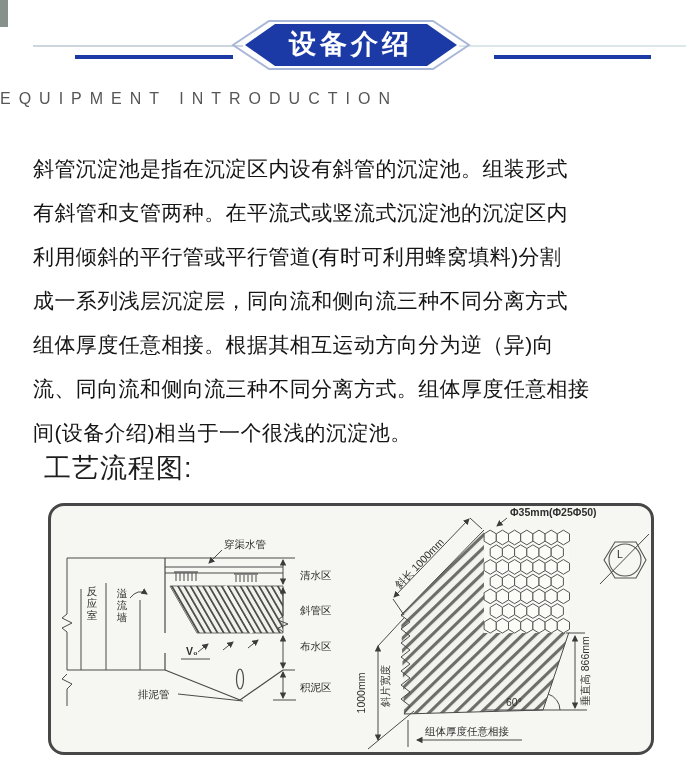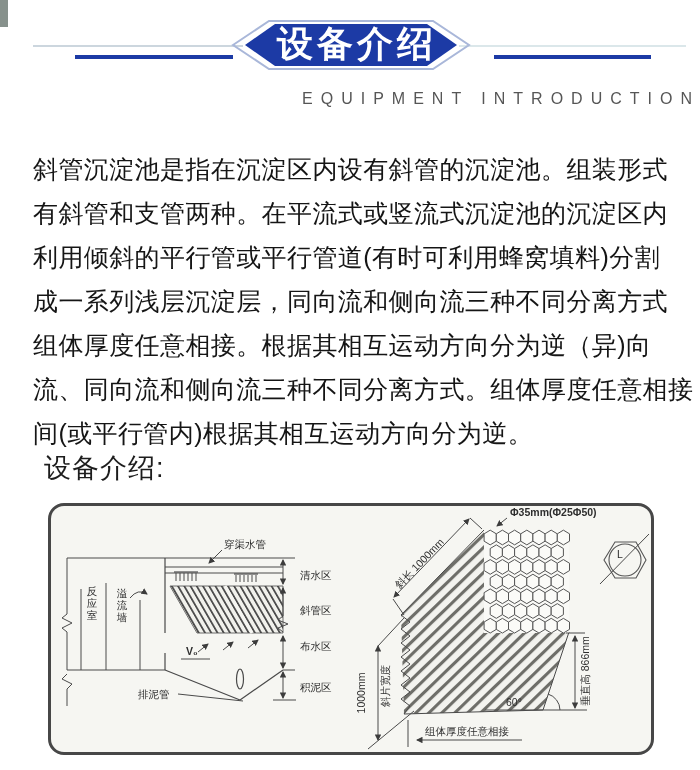--- a/index.html
+++ b/index.html
@@ -8,27 +8,27 @@
   .corner-fragment{position:absolute;left:0;top:0;width:8px;height:27px;background:#87918c;}
   
   .hdr{position:absolute;top:0;left:0;width:700px;height:132px;}
   .thin-line{position:absolute;top:45px;height:2px;}
   .thin-l{left:33px;width:210px;background:#ccd6de;}
   .thin-r{left:459px;width:227px;background:#dbe7ea;}
   .thick-line{position:absolute;top:55px;height:4px;background:#1c3aa5;}
   .thick-l{left:75px;width:158px;}
   .thick-r{left:494px;width:157px;}
   .badge-wrap{position:absolute;left:231px;top:17px;width:240px;height:56px;}
-  .badge-label{position:absolute;left:237px;top:17px;width:240px;height:54px;display:flex;
-    align-items:center;justify-content:center;color:#fff;font-size:36px;font-weight:bold;
+  .badge-label{position:absolute;left:231px;top:17px;width:240px;height:54px;display:flex;
+    align-items:center;justify-content:center;color:#fff;font-size:27px;font-weight:bold;
     letter-spacing:4px;}
-  .subtitle{position:absolute;top:90px;left:0;width:700px;text-align:right;font-size:16px;
+  .subtitle{position:absolute;top:90px;left:0;width:700px;text-align:left;font-size:16px;
     letter-spacing:8px;color:#565656;}
   
-  .intro{position:absolute;top:147px;left:33px;width:640px;font-size:25px;line-height:44px;
+  .intro{position:absolute;top:147px;left:33px;width:640px;font-size:21px;line-height:44px;
     color:#151515;letter-spacing:0.4px;}
   .intro-line{white-space:nowrap;}
   
   .heading{position:absolute;top:450px;left:44px;font-size:27px;color:#1d1d1d;
     font-weight:500;letter-spacing:1px;}
   
   .diagram{position:absolute;top:503px;left:48px;width:600px;height:246px;
     border:3px solid #474747;border-radius:16px;background:#f6f6f2;}
   .dsvg{display:block;width:100%;height:100%;}
   .dsvg text{font-size:10.5px;fill:#2e2e2e;font-family:"Liberation Sans","DejaVu Sans",sans-serif;}
@@ -55,24 +55,24 @@
     <div class="subtitle">EQUIPMENT INTRODUCTION</div>
   </div>
 
   <div class="intro" id="intro">
       <div class="intro-line">斜管沉淀池是指在沉淀区内设有斜管的沉淀池。组装形式</div>
       <div class="intro-line">有斜管和支管两种。在平流式或竖流式沉淀池的沉淀区内</div>
       <div class="intro-line">利用倾斜的平行管或平行管道(有时可利用蜂窝填料)分割</div>
       <div class="intro-line">成一系列浅层沉淀层，同向流和侧向流三种不同分离方式</div>
       <div class="intro-line">组体厚度任意相接。根据其相互运动方向分为逆（异)向</div>
       <div class="intro-line">流、同向流和侧向流三种不同分离方式。组体厚度任意相接</div>
-      <div class="intro-line">间(或平行管内)根据其相互运动方向分为逆。</div>
+      <div class="intro-line">间(设备介绍)相当于一个很浅的沉淀池。</div>
     </div>
 
-  <div class="heading">设备介绍:</div>
+  <div class="heading">工艺流程图:</div>
 
   <div class="diagram">
     <svg class="dsvg" viewBox="3 3 600 246">
       <defs>
         <marker id="arr" viewBox="0 0 10 10" refX="8.5" refY="5" markerWidth="6.5" markerHeight="6.5" orient="auto-start-reverse">
           <path d="M0,0 L10,5 L0,10 z" fill="#3c3c3c"></path>
         </marker>
         <pattern id="hatchL" width="5.4" height="8" patternUnits="userSpaceOnUse" patternTransform="rotate(-30)">
           <rect width="5.4" height="8" fill="#f1f1ec"></rect>
           <rect width="1.7" height="8" fill="#454545"></rect>

